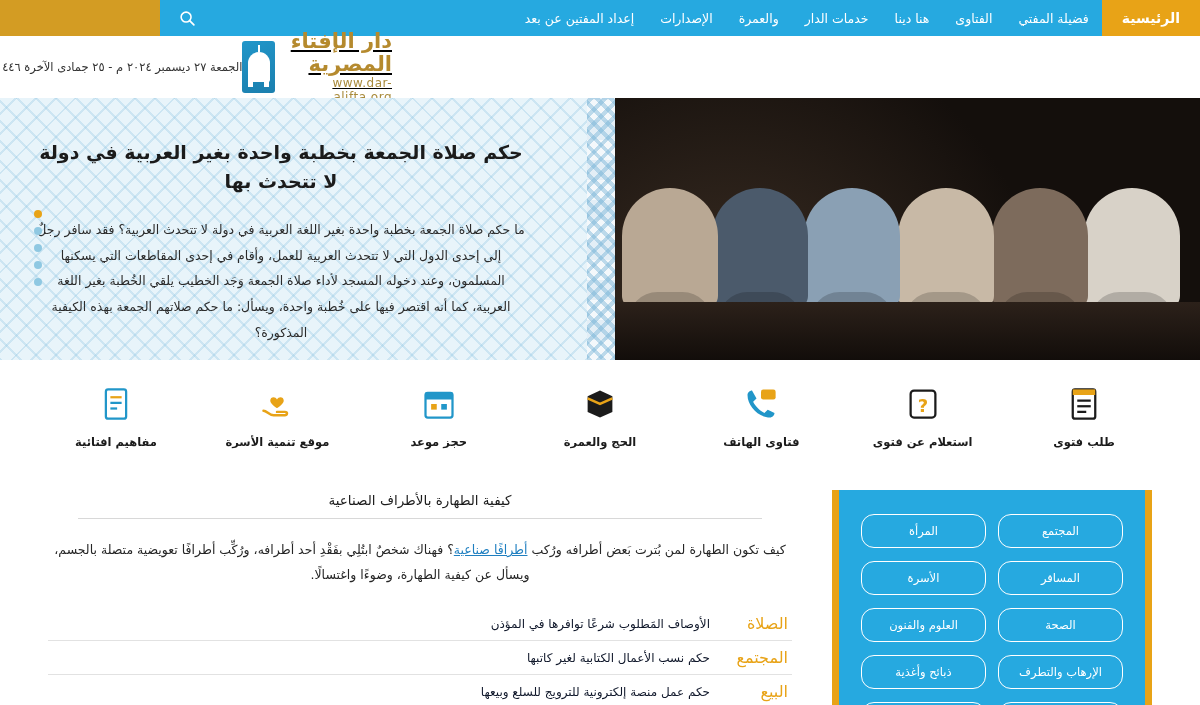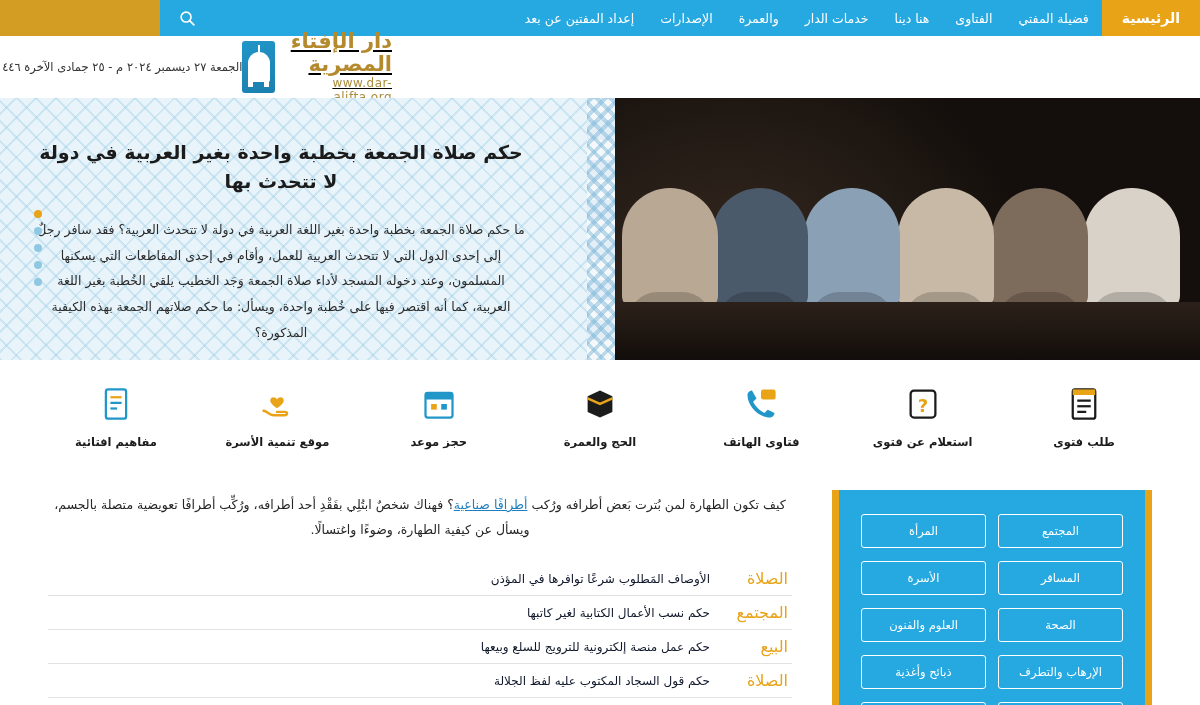--- a/index.html
+++ b/index.html
@@ -223,21 +223,21 @@
     border-left: 7px solid #e8a317;
     border-right: 7px solid #e8a317;
   }
   .topics-grid {
     display:grid;
     grid-template-columns: 1fr 1fr;
     gap: 13px 12px;
   }
   .topic {
     border: 1px solid #ffffff;
-    border-radius: 3px;
+    border-radius: 13px;
     color: #ffffff;
     font-size: 11.5px;
     text-align: center;
     padding: 9px 2px;
     cursor:pointer;
   }
 
   .fatwa-col { flex: 1; padding-top: 2px; }
   .fatwa-title {
     text-align:center;
@@ -436,20 +436,21 @@
       <div class="topic">الصحة</div>
       <div class="topic">العلوم والفنون</div>
       <div class="topic">الإرهاب والتطرف</div>
       <div class="topic">ذبائح وأغذية</div>
       <div class="topic">رياضة وترفيه</div>
       <div class="topic">أحوال شخصية</div>
     </div>
   </div>
 
   <div class="fatwa-col">
+    <div class="fatwa-title">كيفية الطهارة بالأطراف الصناعية</div>
     <div class="fatwa-intro">
       <span>كيف تكون الطهارة لمن بُترت بَعض أطرافه ورُكب </span><a href="#">أطرافًا صناعية</a><span>؟ فهناك شخصٌ ابتُلِي بفَقْدِ أحد أطرافه، ورُكِّب أطرافًا تعويضية متصلة بالجسم، ويسأل عن كيفية الطهارة، وضوءًا واغتسالًا.</span>
     </div>
 
     <div class="fatwa-list">
       <div class="fatwa-row">
         <div class="fatwa-tag">الصلاة</div>
         <div class="fatwa-text">الأوصاف المَطلوب شرعًا توافرها في المؤذن</div>
       </div>
       <div class="fatwa-row">

